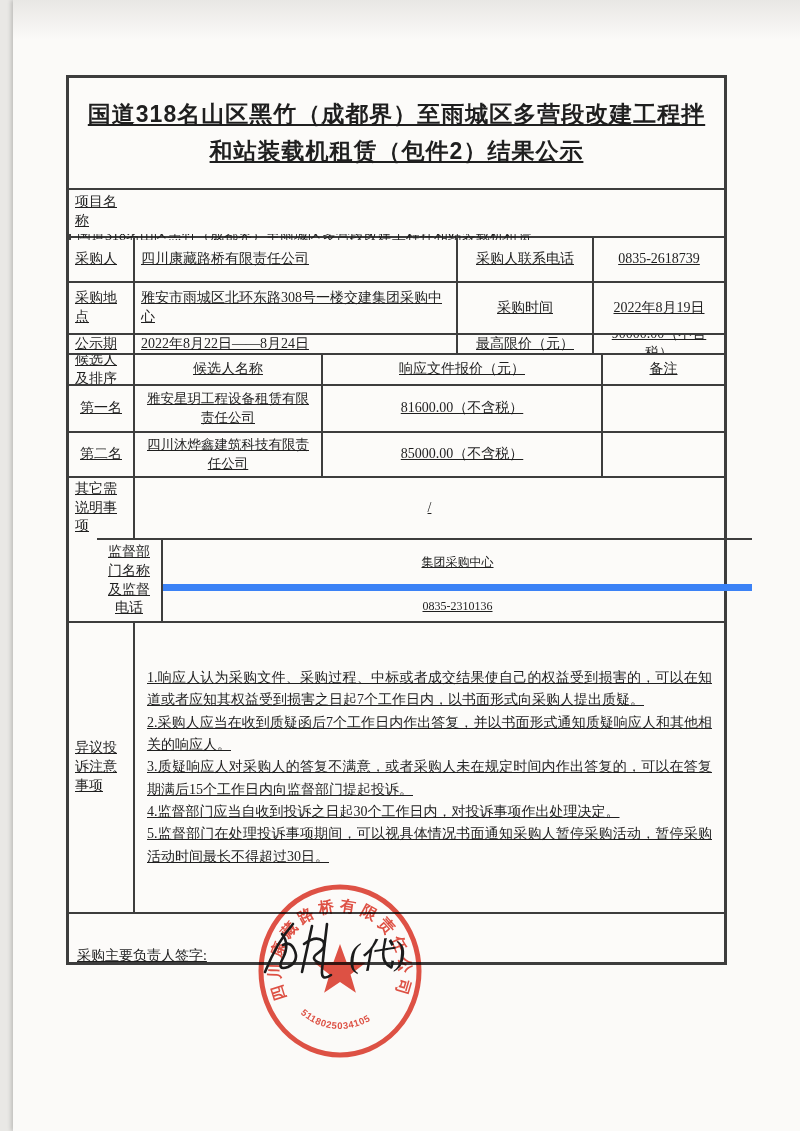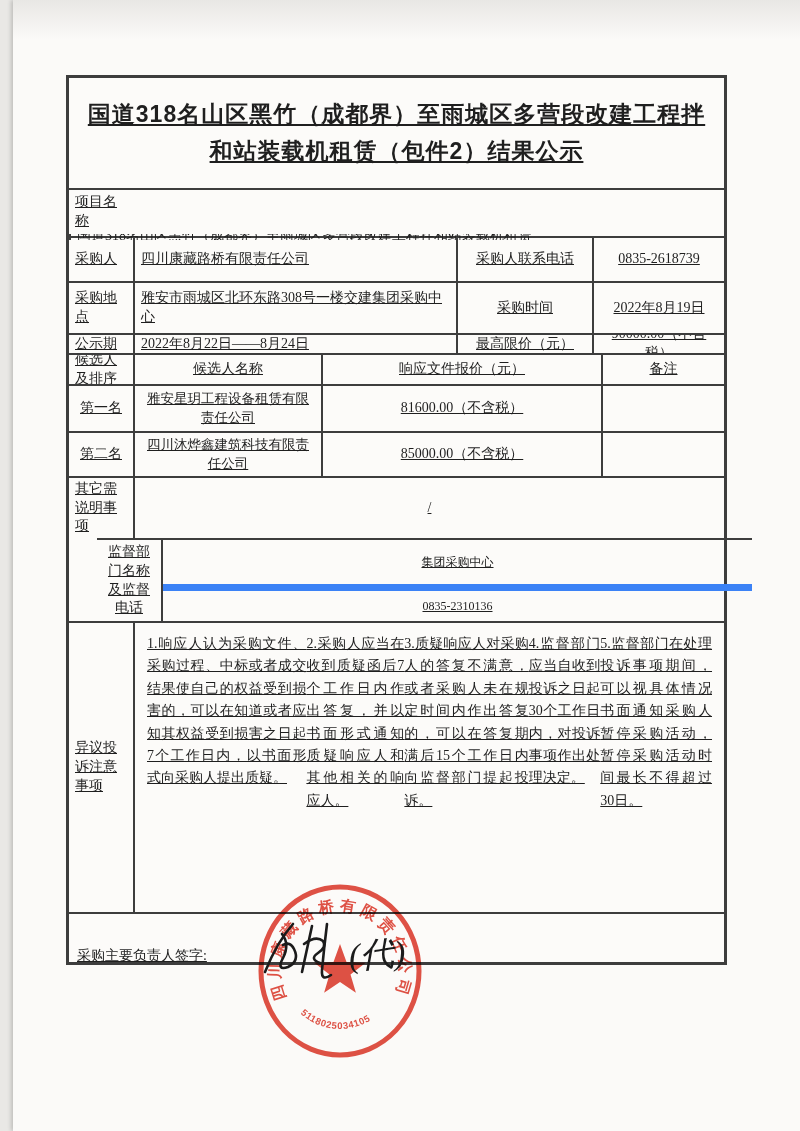--- a/index.html
+++ b/index.html
@@ -63,21 +63,21 @@
   .r-superv { height:83px;margin-left:28px; }
   .r-object { height:291px; }
   .r-sign { height:50px; }
 
   .stack { flex:1; display:flex; flex-direction:column; border-left:2px solid #3d3d3d; }
   .sub { display:flex; align-items:center; justify-content:center; text-align:center; font-size:12px; }
   .sub-a { height:44px; }
   .sub-b { flex:1; border-top:7px solid #3b82f6; }
 
   .objection-text {
-    flex:1; display:flex; flex-direction:row; justify-content:flex-start;
+    flex:1; display:flex; flex-direction:column; justify-content:center;
     padding:10px 12px; font-size:14px; line-height:1.6;
     border-left:2px solid #3d3d3d;
   }
   .objection-text div { text-align:justify; }
 
   .sign-cell { flex:1; display:flex; align-items:center; padding-left:8px; font-size:14px;margin-top:36px; }
 
   .stamp {
     position:absolute; left:242px; top:883px; width:170px; height:180px;
     mix-blend-mode:multiply; opacity:.88; pointer-events:none;

